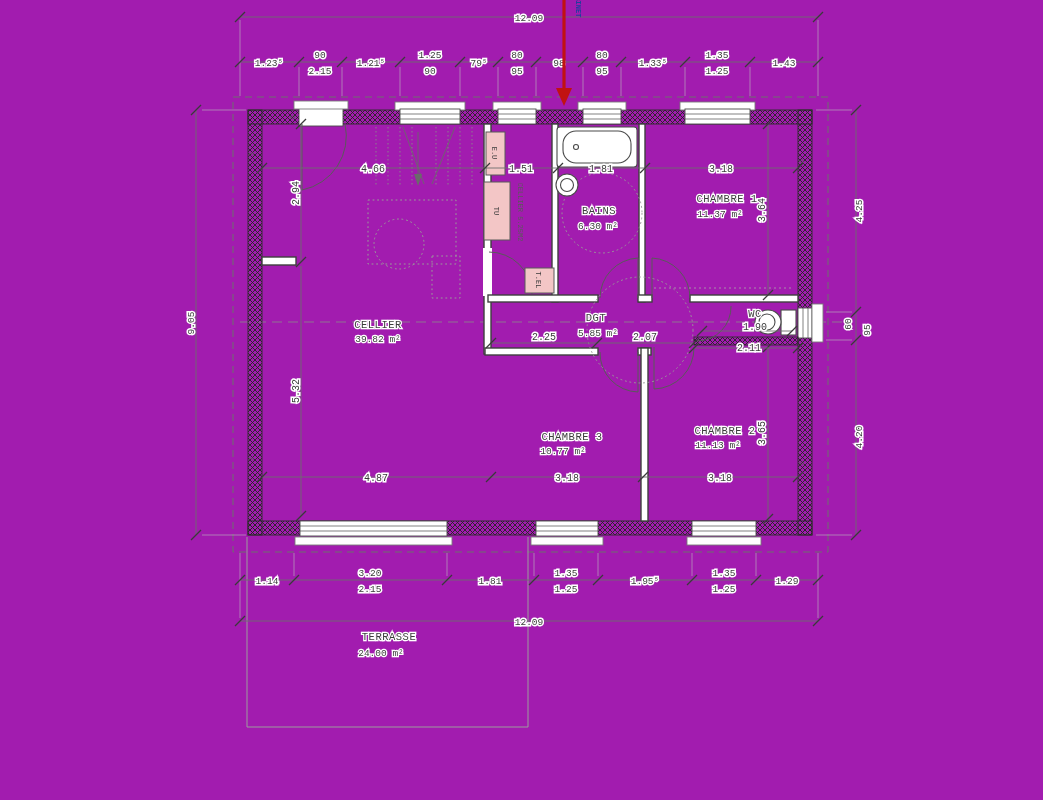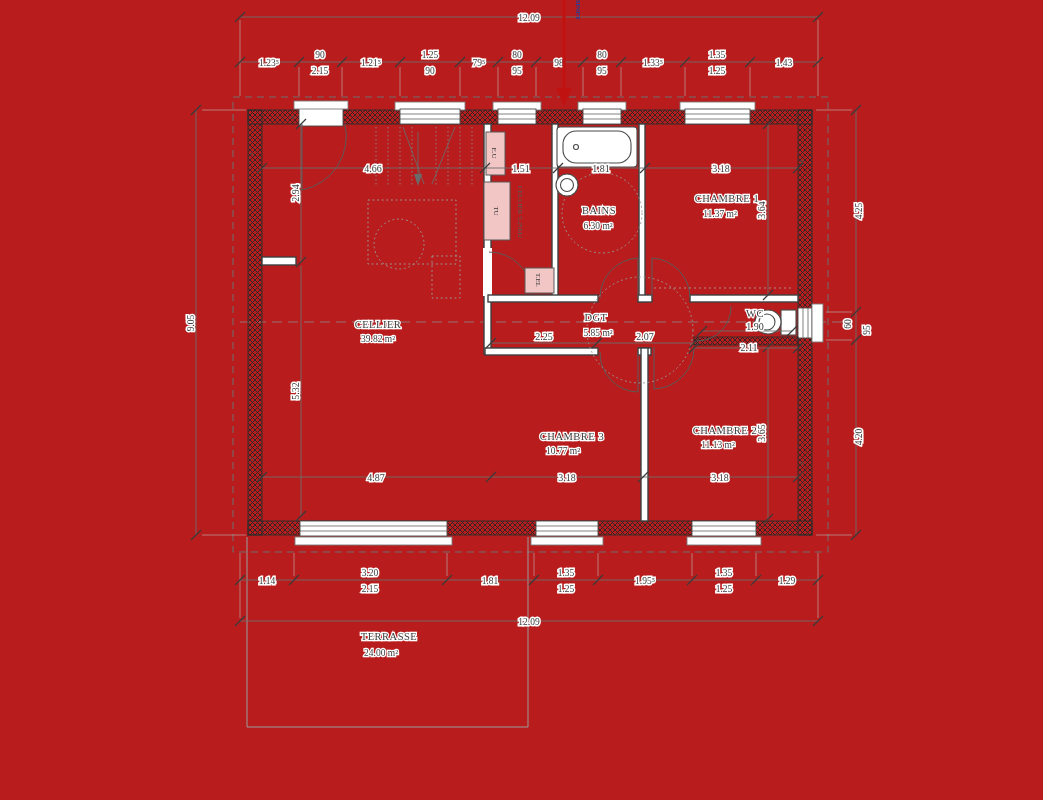--- a/index.html
+++ b/index.html
@@ -1,17 +1,17 @@
 <!DOCTYPE html>
 <html><head>
 <meta charset="utf-8">
 <style>
   html,body{margin:0;padding:0;background:#ffffff;}
-  .stage{position:relative;width:1043px;height:800px;background:#b91c1c;overflow:hidden;
-         font-family:Liberation Serif, serif;}
+  .stage{position:relative;width:1043px;height:800px;background:#a21caf;overflow:hidden;
+         font-family:Liberation Mono, monospace;}
   svg{display:block;}
   
   .dim   {stroke:#6e6e6e;stroke-width:0.9;fill:none;}
   .tick  {stroke:#3a3a3a;stroke-width:1.3;}
   .wit   {stroke:#bdbdbd;stroke-width:0.6;}
   .wall-edge{stroke:#2d2d2d;stroke-width:0.9;fill:url(#hatch);}
   .iwall {fill:#ffffff;stroke:#3f3f3f;stroke-width:1.4;}
   .door  {stroke:#5a5a5a;stroke-width:1;fill:none;}
   .fix   {stroke:#4a4a4a;stroke-width:1.1;fill:#ffffff;}
   .dotted{stroke:#9a9a9a;stroke-width:1;fill:none;stroke-dasharray:1.8 2.8;}

